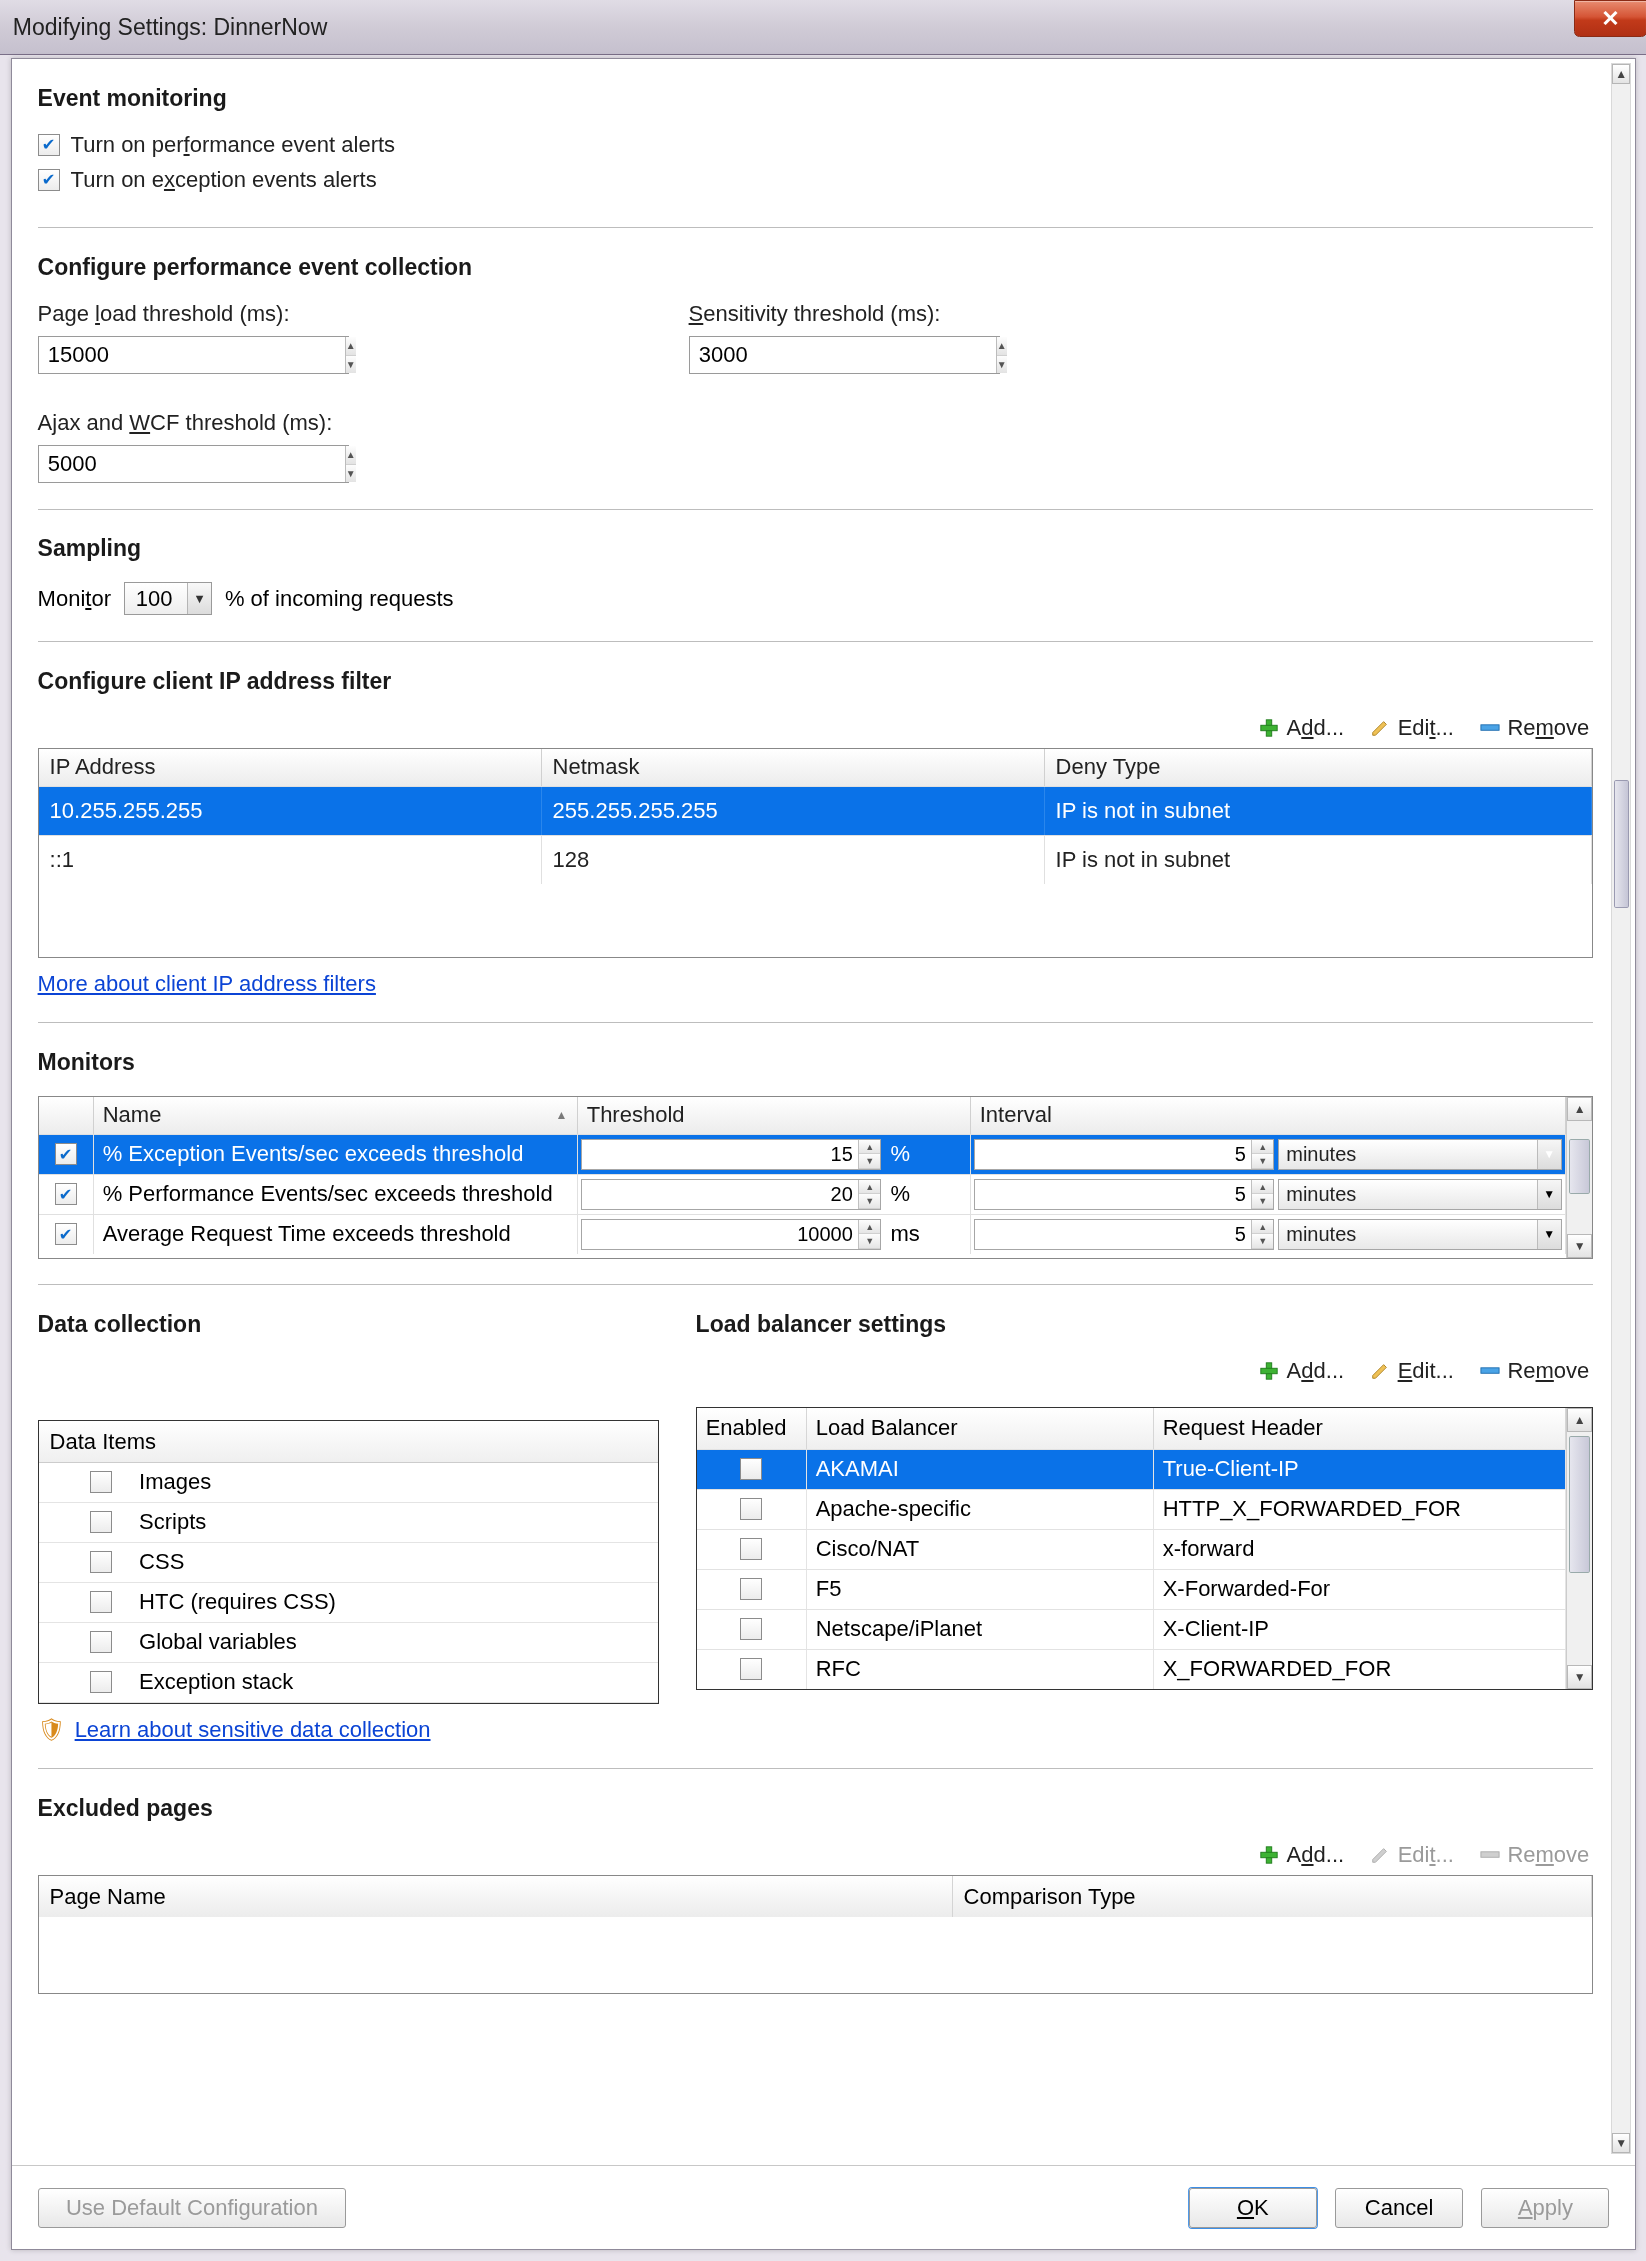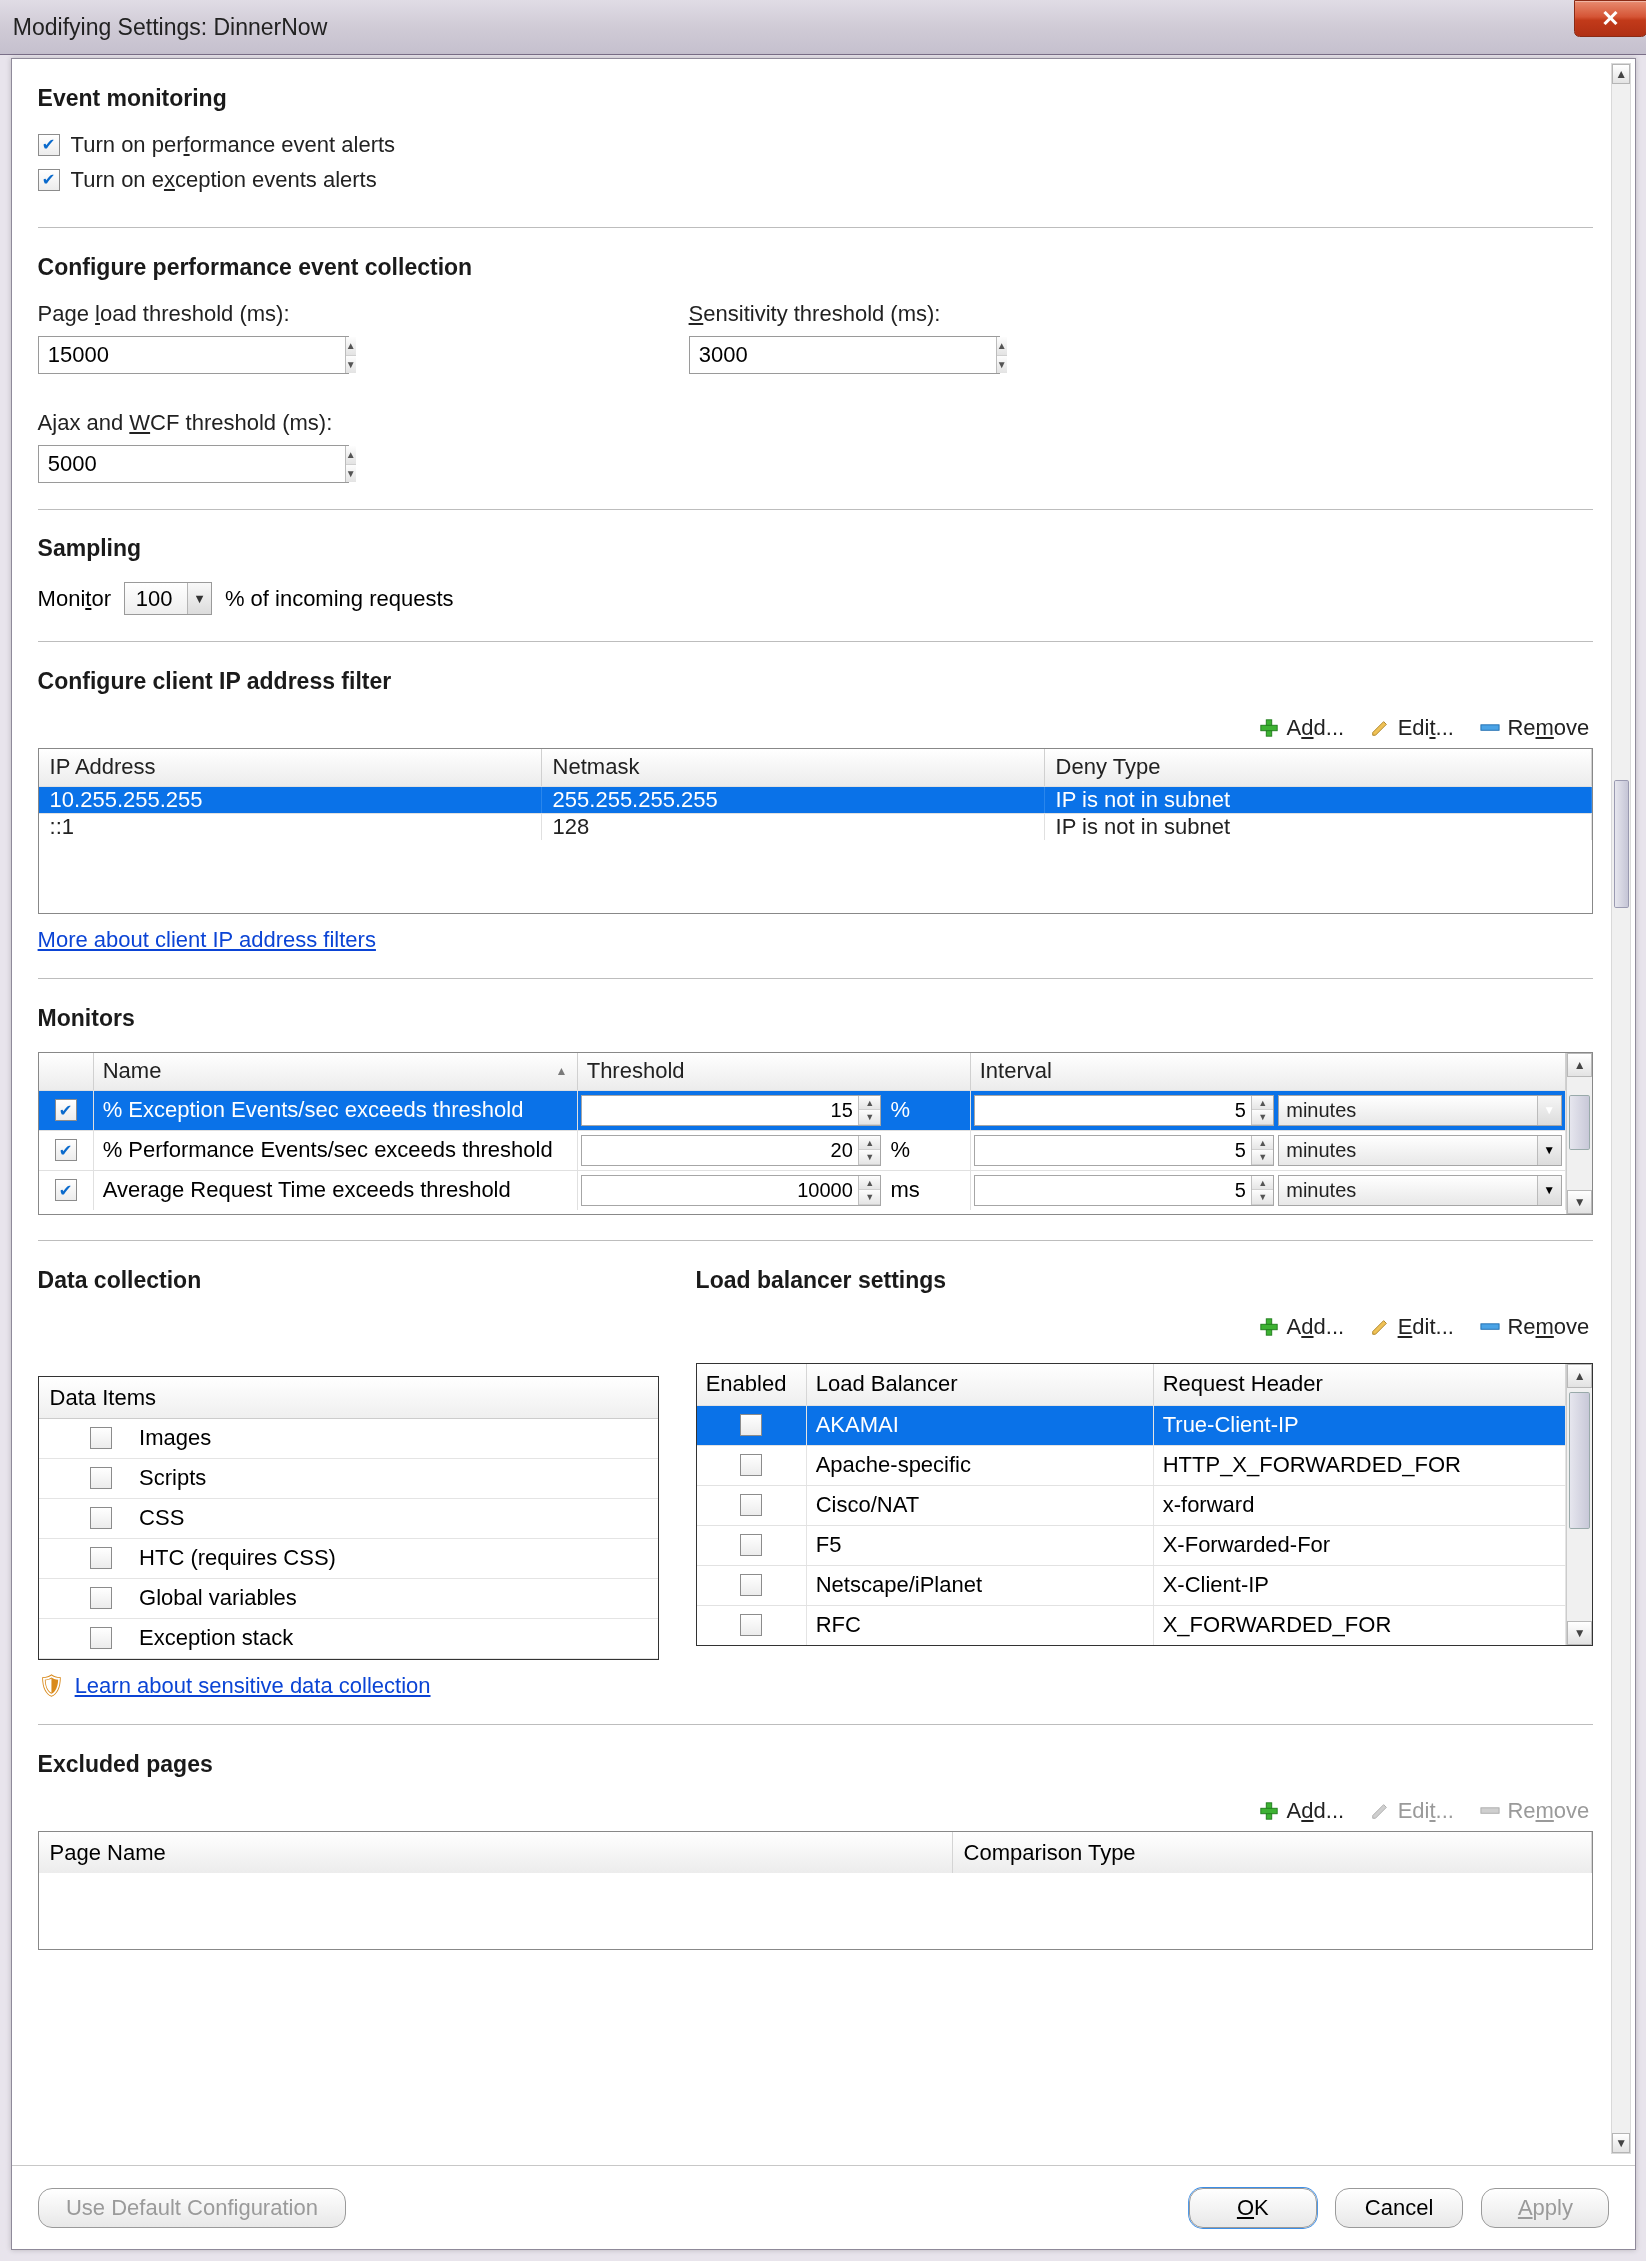--- a/index.html
+++ b/index.html
@@ -37,21 +37,21 @@
 .dropdown span{padding:1.8px 14.6px 1.8px 11px}
 .dropdown .dd-btn{width:24px;height:100%;background:linear-gradient(180deg,#f8f8f8,#dcdcdc);border-left:0.9px solid #b5b5b5;display:flex;align-items:center;justify-content:center;font-size:12.8px;color:#333}
 .toolbar{display:flex;justify-content:flex-end;gap:24px;margin:14.6px 3.7px 7.3px 3.7px}
 .tool-btn{display:flex;align-items:center;gap:5.5px;color:#222;cursor:default}
 .tool-btn.disabled{color:#9a9a9a}
 .ico{display:inline-flex;width:24px;height:24px;align-items:center;justify-content:center}
 .table{border:0.9px solid #888;background:#fff}
 .thead{display:flex;background:linear-gradient(180deg,#fff,#ececec)}
 .th{padding:5.5px 11px;border-right:0.9px solid #d0d0d0;flex:1;color:#222}
 .trow{display:flex;border-top:0.9px solid #e0e0e0}
-.td{padding:0 11px;border-right:0.9px solid #e0e0e0;flex:1;color:#222}
+.td{padding:11px 11px;border-right:0.9px solid #e0e0e0;flex:1;color:#222}
 .trow.selected{background:#0a72e8}
 .trow.selected .td{color:#fff;border-right-color:#2a86ec}
 .link{color:#0b44d5;text-decoration:underline;margin-top:12.8px;display:inline-block}
 .monitors-outer{border:0.9px solid #888;position:relative}
 .m-thead{display:flex;background:linear-gradient(180deg,#fff,#ececec)}
 .m-th{padding:5.5px 9.1px;border-right:0.9px solid #d0d0d0;color:#222}
 .m-th.chk{width:55px}
 .m-th.name{width:484px;display:flex;justify-content:space-between;align-items:center}
 .m-th.threshold{width:393px}
 .m-th.interval{flex:1}
@@ -102,21 +102,21 @@
 .lb-scroll .trk{flex:1;position:relative}
 .lb-scroll .thm{position:absolute;top:3.7px;left:1.8px;right:1.8px;height:137px;background:linear-gradient(90deg,#e6e6ee,#c8c8d8);border:0.9px solid #9aa;border-radius:1.8px}
 .shield{color:#d98a1c}
 .ex-outer{border:0.9px solid #888;height:119px;margin-top:5.5px}
 .ex-head{display:flex;background:linear-gradient(180deg,#fff,#ececec)}
 .ex-th{padding:7.3px 11px;border-right:0.9px solid #d4d4d4}
 .ex-th.pn{width:914px}
 .ex-th.ct{flex:1}
 .footer{position:absolute;bottom:0;left:0;right:0;height:84px;background:#fff;border-top:0.9px solid #c8c8c8;display:flex;align-items:center;padding:0 25.6px;gap:18.3px}
 .spacer{flex:1}
-.btn{height:40px;padding:0 27.4px;border:0.9px solid #9a9a9a;background:linear-gradient(180deg,#fff,#e8e8e8);border-radius:14px;display:flex;align-items:center;justify-content:center;min-width:128px}
+.btn{height:40px;padding:0 27.4px;border:0.9px solid #9a9a9a;background:linear-gradient(180deg,#fff,#e8e8e8);border-radius:3px;display:flex;align-items:center;justify-content:center;min-width:128px}
 .btn.disabled{color:#9a9a9a}
 .btn.default{box-shadow:0 0 0 0.9px #3c8ee6}
 </style>
 </head>
 <body>
 
 <div class="titlebar">
   <span class="titlebar-text">Modifying Settings: DinnerNow</span>
   <div class="close-btn">
       <span>✕</span>

